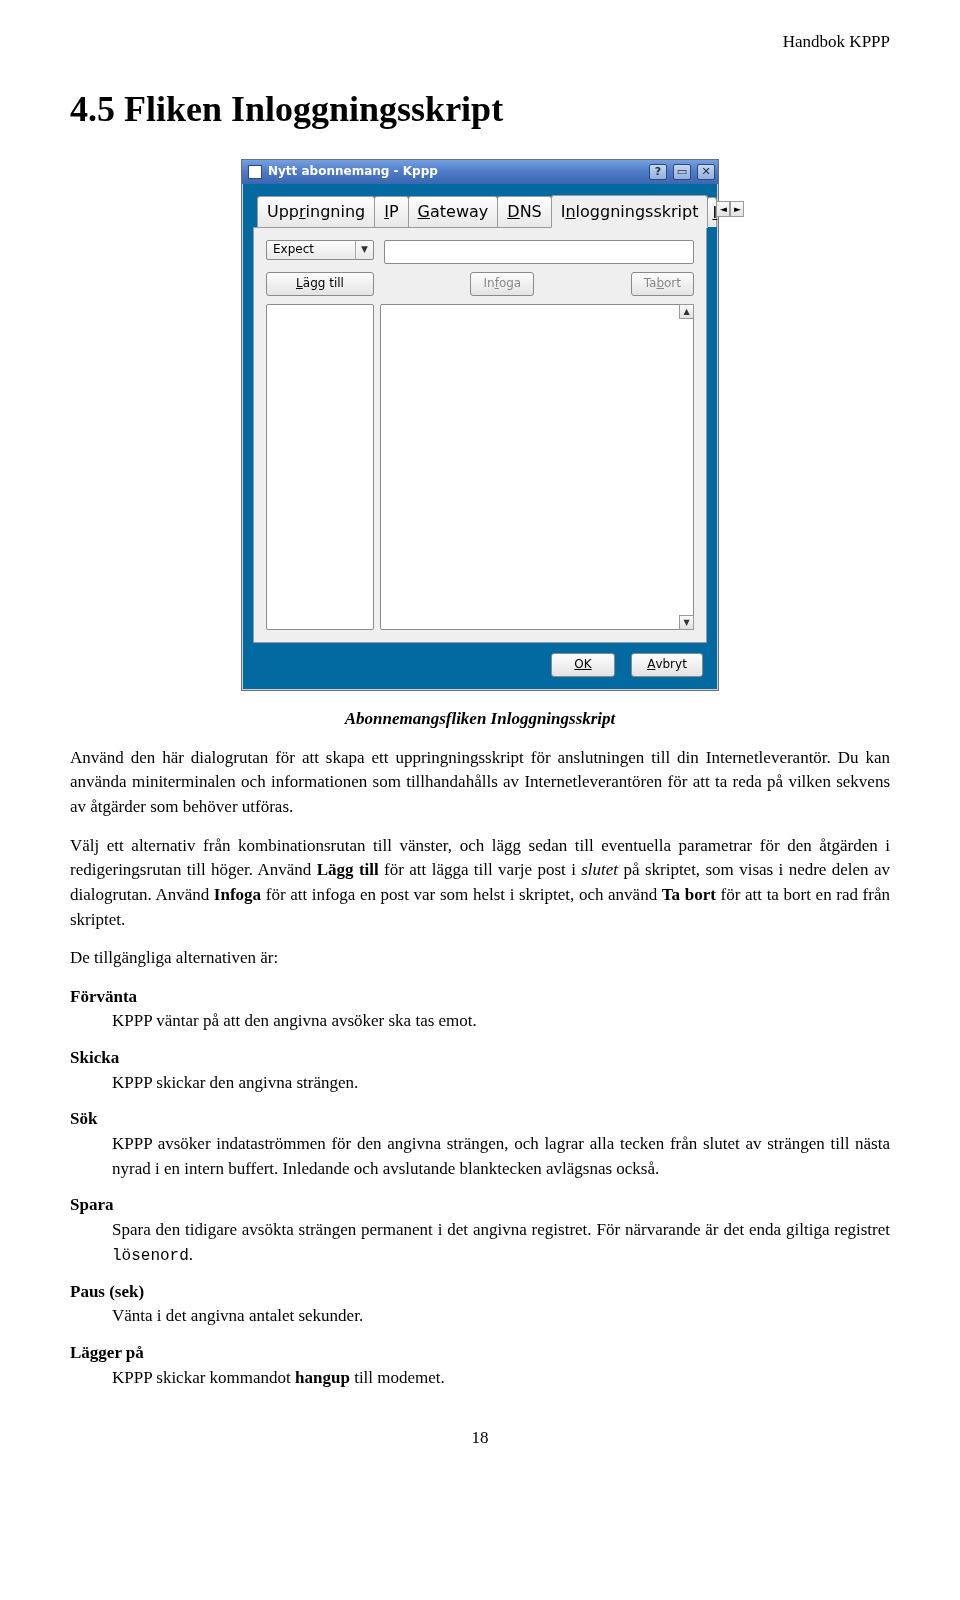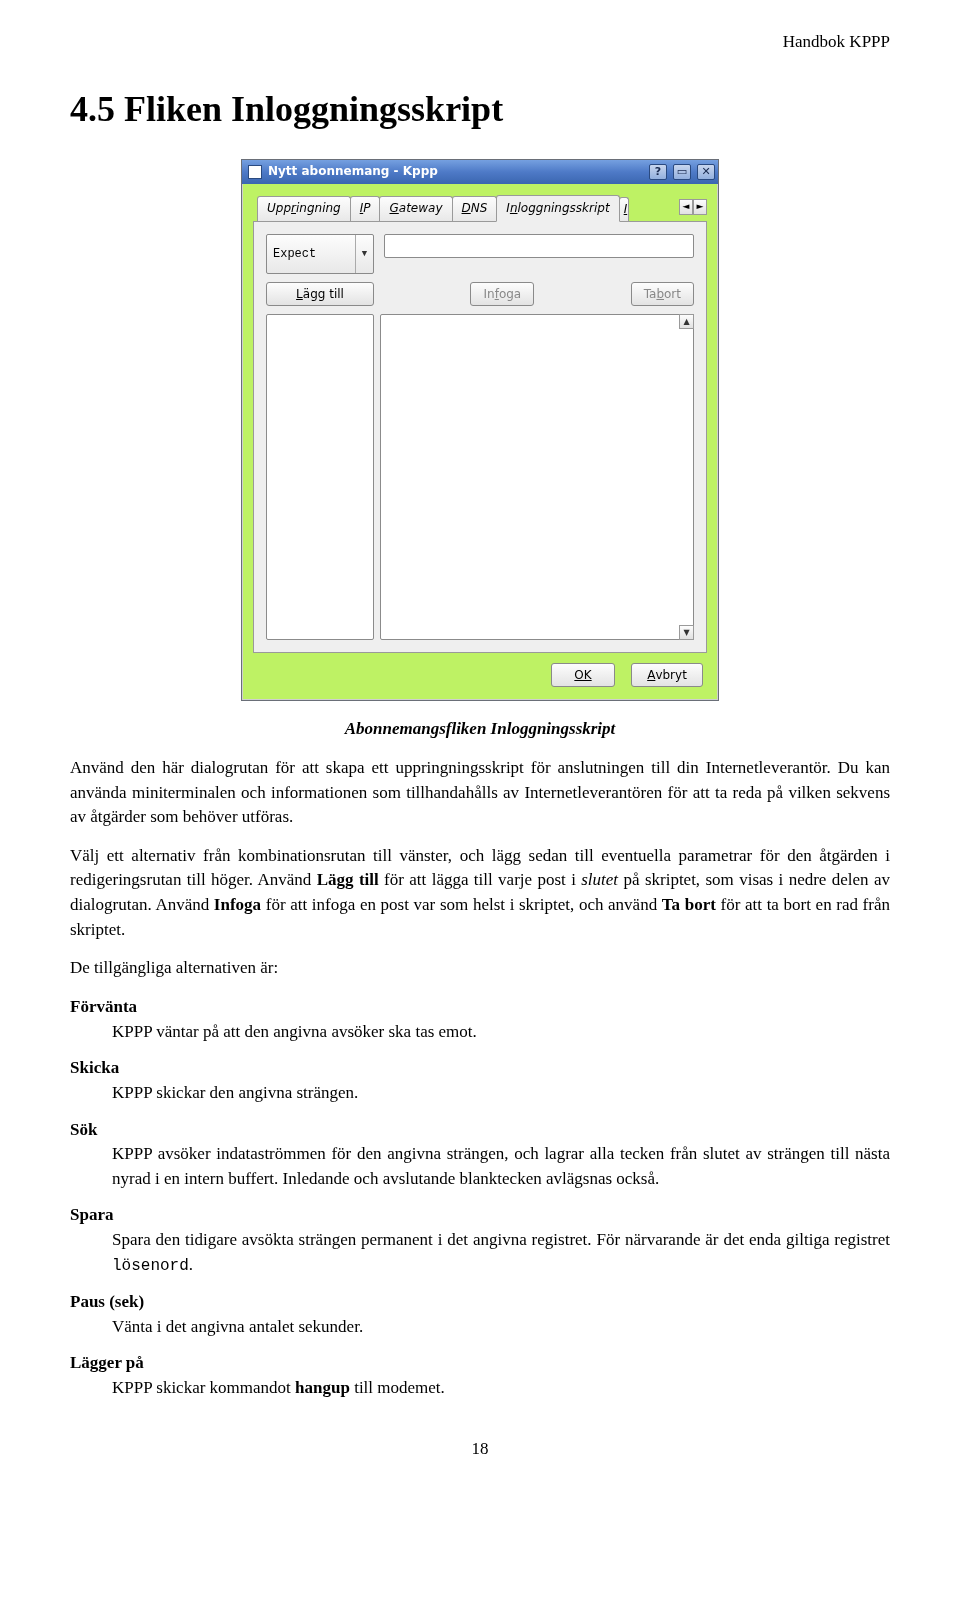--- a/index.html
+++ b/index.html
@@ -25,21 +25,21 @@
   .mono { font-family: "Courier New", monospace; font-size: 16px; }
   .page-num { text-align: center; margin-top: 36px; font-size: 17px; }
 
   
   .dialog {
     width: 478px;
     margin: 16px auto;
     border: 1px solid #6a6f78;
     font-family: "DejaVu Sans", Arial, sans-serif;
     font-size: 12px;
-    background: #bef264;
+    background: #0369a1;
     color: #000;
     text-align: left;
   }
   .titlebar {
     display: flex;
     align-items: center;
     height: 24px;
     background: linear-gradient(to bottom, #75a0e0 0%, #4e7ac7 50%, #3b66b0 100%);
     color: #fff;
     font-weight: bold;
@@ -66,23 +66,22 @@
     display: flex; align-items: flex-end; gap: 0;
     border-bottom: 1px solid #9a9a9a;
     padding-left: 4px;
   }
   .tab {
     border: 1px solid #9a9a9a; border-bottom: none;
     background: linear-gradient(#fdfdfd,#e8e8e8);
     padding: 3px 9px 4px 9px;
     border-top-left-radius: 3px; border-top-right-radius: 3px;
     margin-right: -1px;
-    font-size: 12px;
+    font-size: 16px;
     color: #000;
-    font-style: italic;
   }
   .tab.active {
     background: #efefef;
     border-bottom: 1px solid #efefef;
     position: relative; top: 1px;
     padding-top: 4px;
   }
   .tab .u { text-decoration: underline; }
   .tab-spinner {
     display: flex; gap: 0; margin-left: auto; align-self: center; padding-bottom: 2px;
@@ -94,25 +93,25 @@
     display: flex; align-items: center; justify-content: center;
     font-size: 9px; color: #000;
   }
   .tabpanel {
     border: 1px solid #9a9a9a; border-top: none;
     background: #efefef;
     padding: 12px;
   }
   .row { display: flex; gap: 10px; margin-bottom: 8px; align-items: stretch; }
   .combo {
-    width: 108px; height: 40px;
+    width: 108px; height: 20px;
     border: 1px solid #8a8a8a;
     background: linear-gradient(#fdfdfd,#e8e8e8);
     display: flex; align-items: center; padding: 0 6px;
-    position: relative; border-radius: 2px; font-family: Liberation Mono, monospace;
+    position: relative; border-radius: 2px;
   }
   .combo .dd {
     position: absolute; right: 0; top: 0; bottom: 0; width: 18px;
     border-left: 1px solid #aaa;
     display: flex; align-items: center; justify-content: center;
     font-size: 9px; color: #333;
   }
   .textinput {
     flex: 1; height: 24px; border: 1px solid #8b8b8b; background: #fff; border-radius: 2px;
   }

